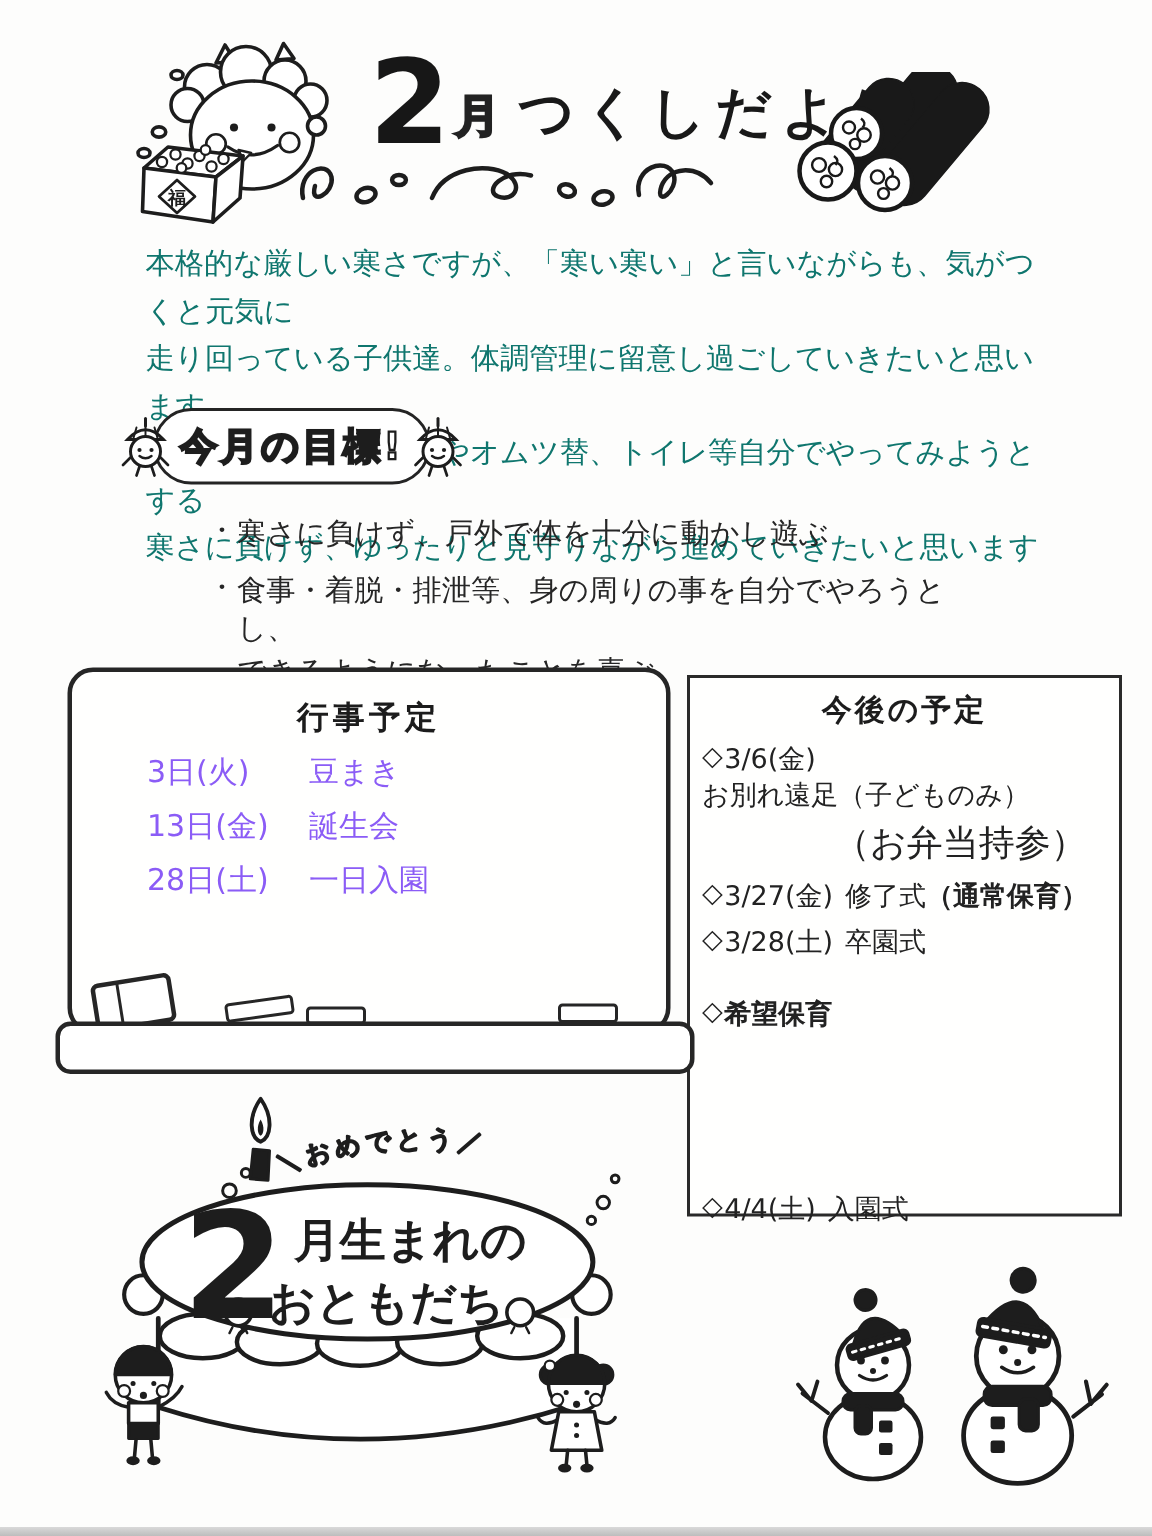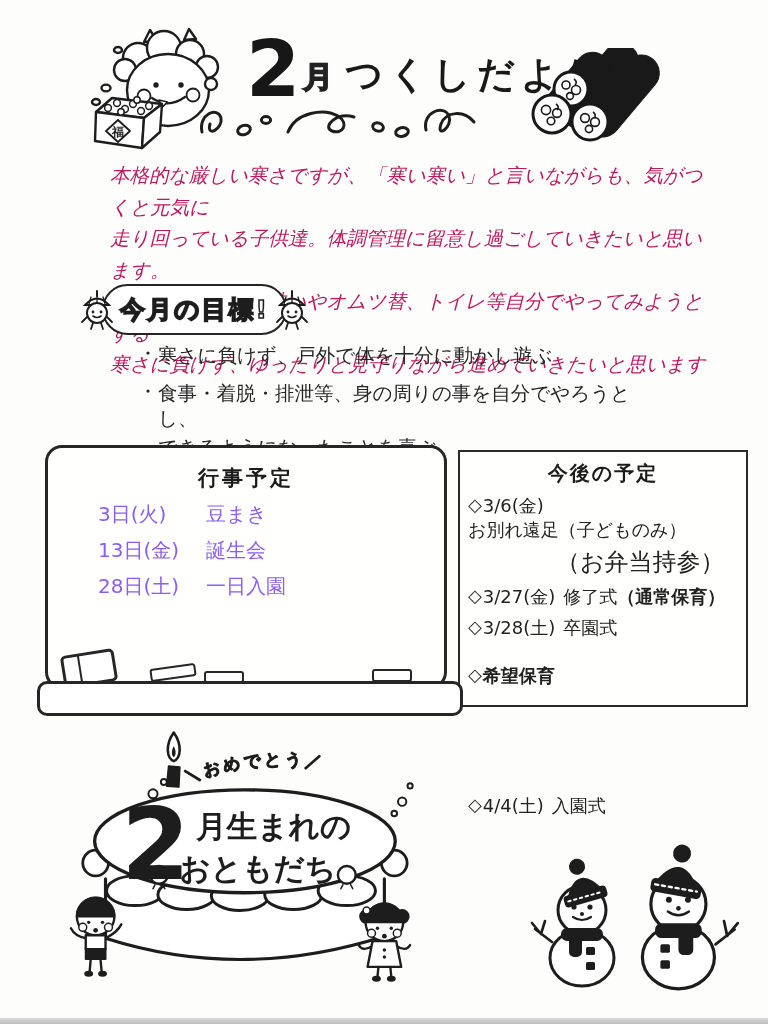--- a/index.html
+++ b/index.html
@@ -23,23 +23,23 @@
   }
   .tsuki{
     font-size:30px;font-weight:800;margin:0 12px 8px 3px;
     color:#ffffff;-webkit-text-stroke:1.7px #222;text-shadow:0 0 1px #222;
   }
   .title-text{
     font-size:37px;font-weight:600;letter-spacing:6px;margin-bottom:6px;
     font-family:"DejaVu Serif","Liberation Serif",serif;color:#191919;
   }
   
-  .intro{left:110px;top:160px;width:610px;font-size:19.5px;line-height:31.5px;color:#be185d;font-style:italic;}
-  
-  .goal-badge{left:80px;top:284px;display:flex;align-items:center;text-align:center;}
+  .intro{left:97px;top:160px;width:610px;font-size:19.5px;line-height:31.5px;color:#0f766e;}
+  
+  .goal-badge{left:80px;top:272px;display:flex;align-items:center;text-align:center;}
   .goal-bubble{
     border:2.6px solid #242424;border-radius:26px;background:#fff;
     padding:7px 16px;margin:0 -12px;position:relative;z-index:1;
   }
   .goal-bubble span{
     font-size:25px;font-weight:900;letter-spacing:2px;
     color:#fff;-webkit-text-stroke:1.5px #1d1d1d;text-shadow:0 0 1px #1d1d1d;
   }
   .acorn{z-index:2;position:relative;}
   .bullets{left:138px;top:341px;width:520px;font-size:19.5px;color:#262626;line-height:25px;}
@@ -64,21 +64,21 @@
     left:62px;top:652px;width:48px;height:27px;border:3px solid #262626;
     border-radius:5px;background:#fff;transform:rotate(-9deg);z-index:2;
   }
   .eraser::after{content:"";position:absolute;left:14px;top:-1px;width:0;height:27px;border-left:2.6px solid #262626;}
   .chalk{border:2.6px solid #262626;border-radius:3px;background:#fff;z-index:2;}
   .chalk.c1{left:150px;top:666px;width:42px;height:9px;transform:rotate(-8deg);}
   .chalk.c2{left:204px;top:671px;width:36px;height:8px;}
   .chalk.c3{left:372px;top:669px;width:36px;height:9px;}
   
   .future{
-    left:458px;top:450px;width:290px;height:257px;
+    left:458px;top:450px;width:290px;height:361px;
     border:2.6px solid #2a2a2a;background:#fffffe;box-sizing:border-box;
     padding:8px 8px 0 8px;
   }
   .future-title{text-align:center;font-size:20px;font-weight:700;letter-spacing:2px;color:#1c1c1c;}
   .future-row{font-size:18px;color:#222;margin-top:7px;display:flex;flex-wrap:wrap;}
   .future-row .marker{margin-right:1px;}
   .future-row .fdate{margin-right:8px;white-space:nowrap;}
   .future-row .fname{white-space:nowrap;}
   .future-row .fbold{font-weight:700;white-space:nowrap;}
   .future-note{font-size:24px;color:#222;margin:4px 0 0 88px;}

